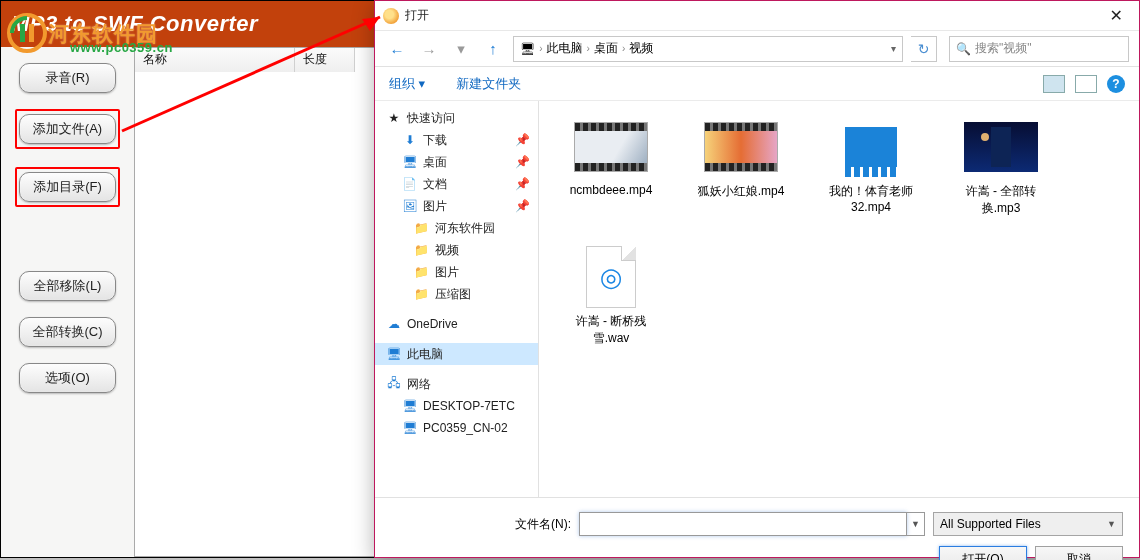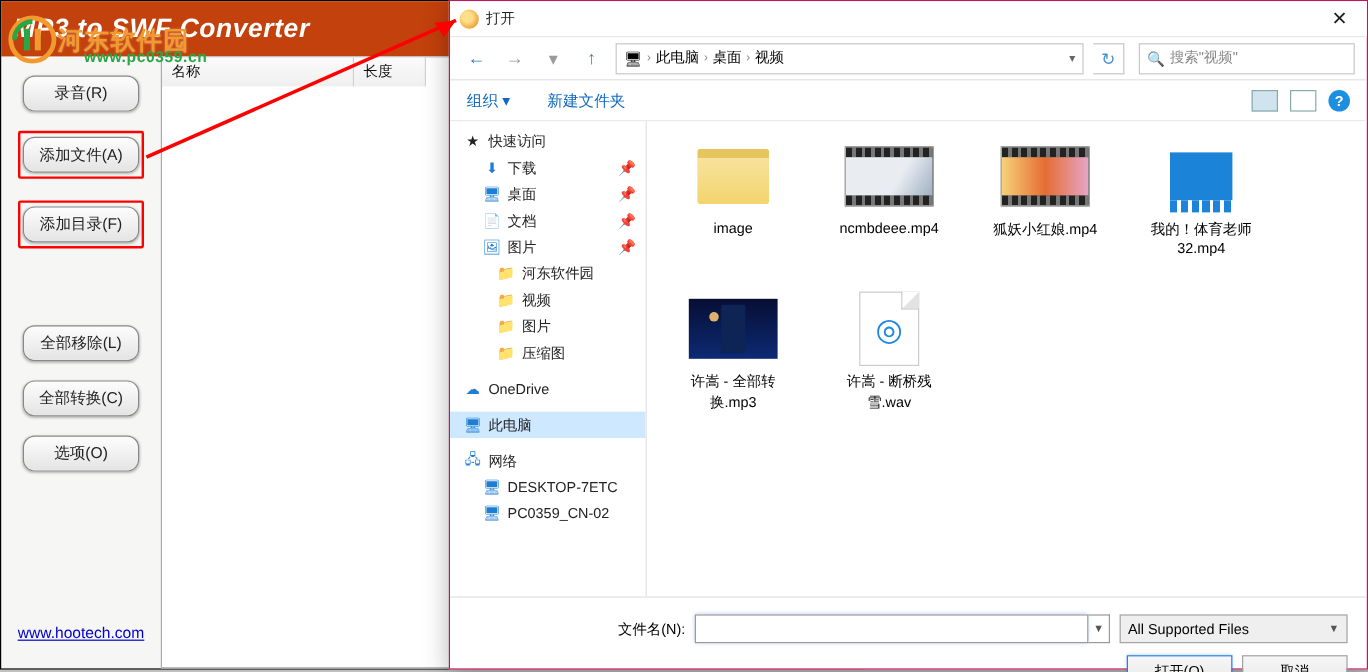--- a/index.html
+++ b/index.html
@@ -86,23 +86,20 @@
       <div class="highlight-red">
         <button class="btn3d">添加文件(A)</button>
       </div>
       <div class="highlight-red">
         <button class="btn3d">添加目录(F)</button>
       </div>
       <div class="spacer"></div>
       <button class="btn3d">全部移除(L)</button>
       <button class="btn3d">全部转换(C)</button>
       <button class="btn3d">选项(O)</button>
-      <div class="side-footer">
-        <a href="#">www.hootech.com</a>
-      </div>
     </div>
     <div class="list-area">
       <div class="list-header">
         <div class="list-col" style="width:160px">名称</div>
         <div class="list-col" style="width:60px">长度</div>
       </div>
     </div>
   </div>
 </div>
 
@@ -218,26 +215,20 @@
           <span>DESKTOP-7ETC</span>
         </div>
       <div class="tree-item sub">
           <span class="tree-ic" style="color:#1f7dd4">🖥</span>
           <span>PC0359_CN-02</span>
         </div>
     </div>
     <div class="files">
       <div class="file-item">
         <div class="file-icon">
-            <div class="folder-fi"></div>
-          </div>
-        <span>image</span>
-      </div>
-      <div class="file-item">
-        <div class="file-icon">
             <div class="thumb">
               <div class="film top"></div>
               <div class="content-a"></div>
               <div class="film bottom"></div>
             </div>
           </div>
         <span>ncmbdeee.mp4</span>
       </div>
       <div class="file-item">
         <div class="file-icon">

